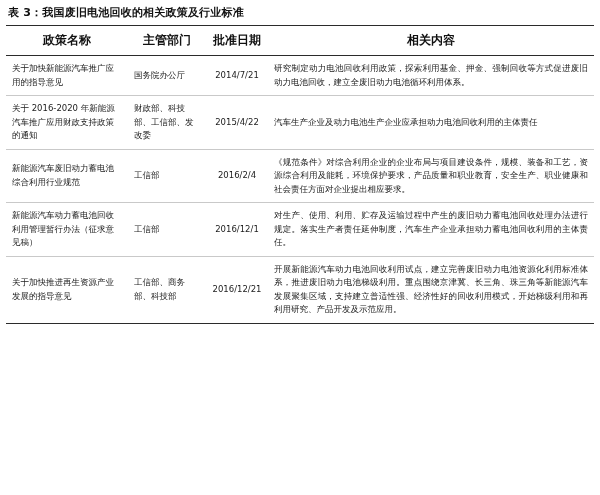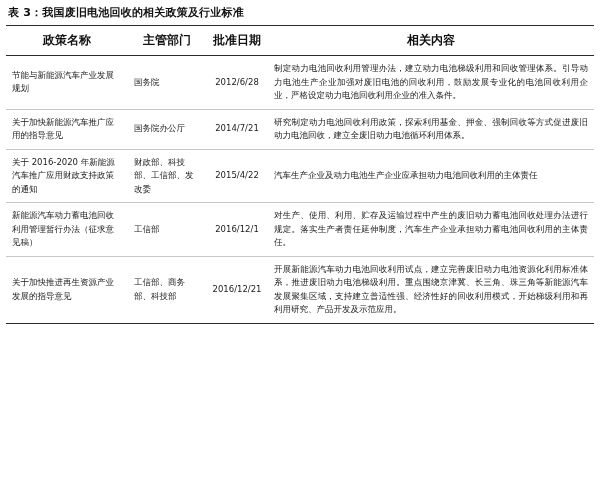--- a/index.html
+++ b/index.html
@@ -76,36 +76,36 @@
     <thead>
       <tr>
         <th>政策名称</th>
         <th>主管部门</th>
         <th>批准日期</th>
         <th>相关内容</th>
       </tr>
     </thead>
     <tbody>
       <tr>
-        <td class="cell-name">节能与新能源汽车产业发展规划</td>
-        <td class="cell-dept">国务院</td>
-        <td class="cell-date">2012/6/28</td>
-        <td class="cell-content">制定动力电池回收利用管理办法，建立动力电池梯级利用和回收管理体系。引导动力电池生产企业加强对废旧电池的回收利用，鼓励发展专业化的电池回收利用企业，严格设定动力电池回收利用企业的准入条件。</td>
-      </tr>
-      <tr>
         <td class="cell-name">关于加快新能源汽车推广应用的指导意见</td>
         <td class="cell-dept">国务院办公厅</td>
         <td class="cell-date">2014/7/21</td>
         <td class="cell-content">研究制定动力电池回收利用政策，探索利用基金、押金、强制回收等方式促进废旧动力电池回收，建立全废旧动力电池循环利用体系。</td>
       </tr>
       <tr>
         <td class="cell-name">关于 2016-2020 年新能源汽车推广应用财政支持政策的通知</td>
         <td class="cell-dept">财政部、科技部、工信部、发改委</td>
         <td class="cell-date">2015/4/22</td>
         <td class="cell-content">汽车生产企业及动力电池生产企业应承担动力电池回收利用的主体责任</td>
+      </tr>
+      <tr>
+        <td class="cell-name">新能源汽车废旧动力蓄电池综合利用行业规范</td>
+        <td class="cell-dept">工信部</td>
+        <td class="cell-date">2016/2/4</td>
+        <td class="cell-content">《规范条件》对综合利用企业的企业布局与项目建设条件，规模、装备和工艺，资源综合利用及能耗，环境保护要求，产品质量和职业教育，安全生产、职业健康和社会责任方面对企业提出相应要求。</td>
       </tr>
       <tr>
         <td class="cell-name">新能源汽车动力蓄电池回收利用管理暂行办法（征求意见稿）</td>
         <td class="cell-dept">工信部</td>
         <td class="cell-date">2016/12/1</td>
         <td class="cell-content">对生产、使用、利用、贮存及运输过程中产生的废旧动力蓄电池回收处理办法进行规定。落实生产者责任延伸制度，汽车生产企业承担动力蓄电池回收利用的主体责任。</td>
       </tr>
       <tr>
         <td class="cell-name">关于加快推进再生资源产业发展的指导意见</td>
         <td class="cell-dept">工信部、商务部、科技部</td>

